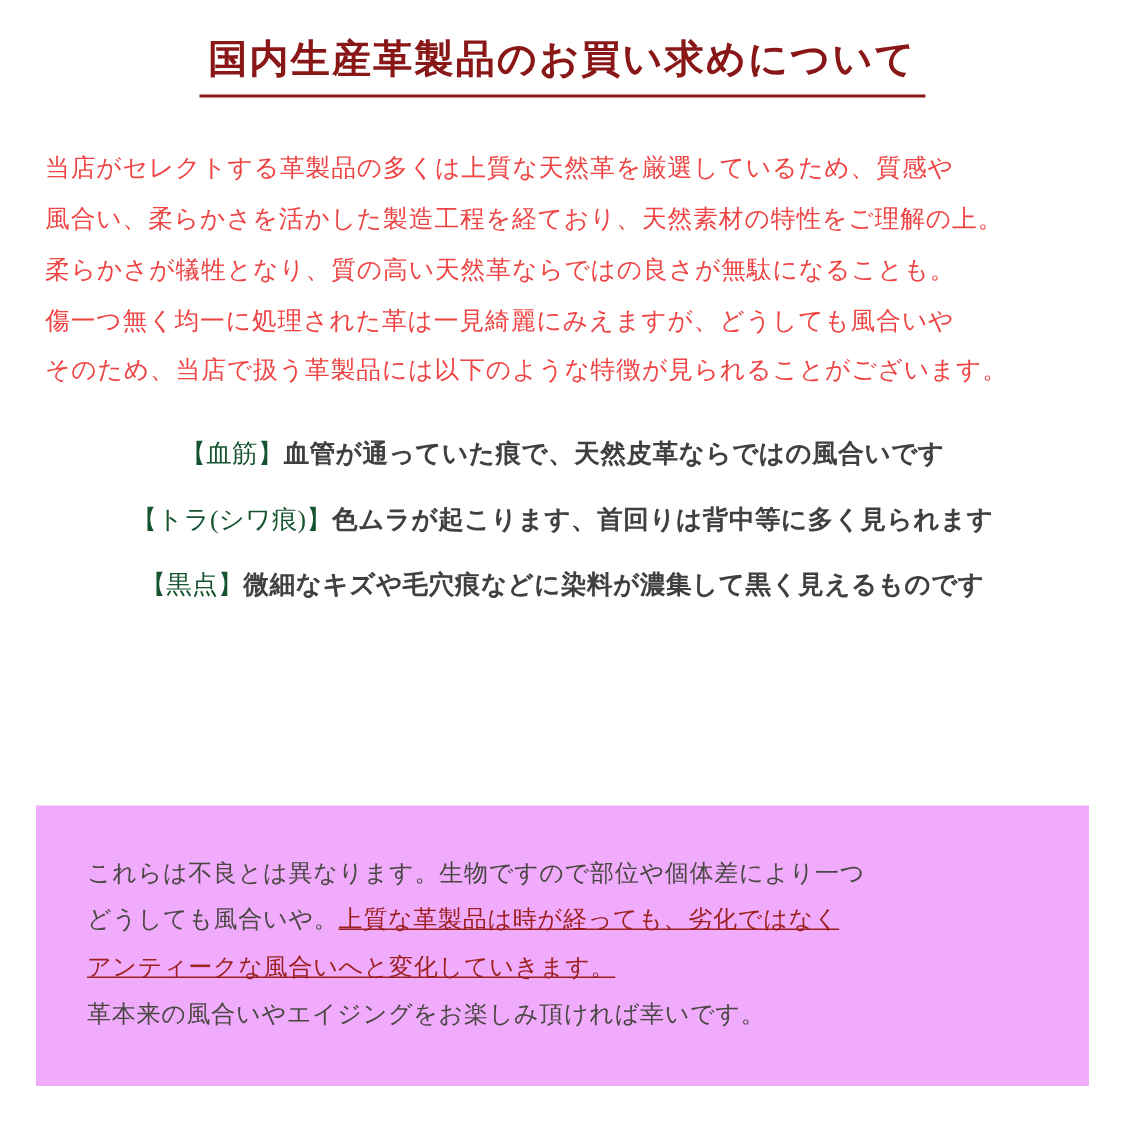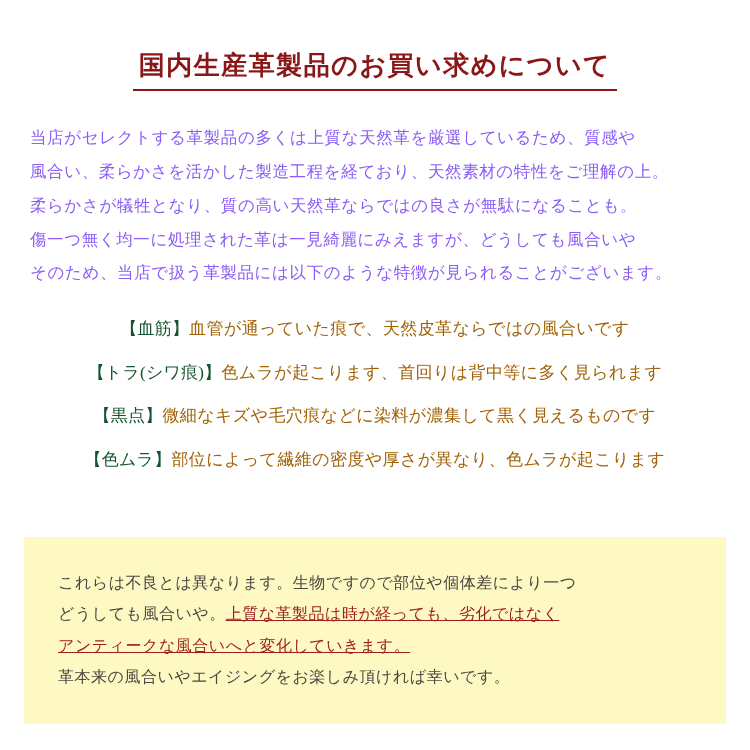--- a/index.html
+++ b/index.html
@@ -12,21 +12,21 @@
     background: #ffffff;
     font-family: "Liberation Serif", "DejaVu Serif", serif;
     color: #3a3a38;
     overflow: hidden;
   }
   .page {
     position: relative;
     width: 750px;
     height: 750px;
     box-sizing: border-box;
-    padding: 42px 24px 0 24px;
+    padding: 16px 24px 0 24px;
   }
 
   
   .title-wrap {
     text-align: center;
     padding-top: 8px;
   }
   .title {
     display: inline-block;
     font-size: 26px;
@@ -37,21 +37,21 @@
     padding: 0 6px 8px 6px;
     line-height: 1.2;
     white-space: nowrap;
   }
 
   
   .intro {
     margin: 30px 6px 0 6px;
     font-size: 16.5px;
     line-height: 2.05;
-    color: #8b5cf6;
+    color: #ef4444;
     letter-spacing: 0.6px;
     text-align: left;
   }
   .intro p {
     margin: 0;
     white-space: nowrap;
   }
 
   
   .features {
@@ -66,30 +66,31 @@
     color: #3f3d3a;
     white-space: nowrap;
   }
   .feature-row:last-child { margin-bottom: 0; }
   .tag {
     color: #14532d;
     font-weight: normal;
     letter-spacing: 0.2px;
   }
   .feature-text {
-    color: #a16207;
+    color: #404040;
+    font-weight: bold;
   }
 
   
   .note-box {
     position: absolute;
     left: 24px;
     right: 24px;
     bottom: 26px;
-    background: #fef9c3;
+    background: #f0abfc;
     padding: 30px 34px 32px 34px;
     box-sizing: border-box;
   }
   .note-line {
     font-size: 16px;
     line-height: 1.95;
     letter-spacing: 0.5px;
     color: #4a4742;
     white-space: nowrap;
   }
@@ -118,23 +119,20 @@
   <div class="features">
     <div class="feature-row">
       <span class="tag">【血筋】</span><span class="feature-text">血管が通っていた痕で、天然皮革ならではの風合いです</span>
     </div>
     <div class="feature-row">
       <span class="tag">【トラ(シワ痕)】</span><span class="feature-text">色ムラが起こります、首回りは背中等に多く見られます</span>
     </div>
     <div class="feature-row">
       <span class="tag">【黒点】</span><span class="feature-text">微細なキズや毛穴痕などに染料が濃集して黒く見えるものです</span>
     </div>
-    <div class="feature-row">
-      <span class="tag">【色ムラ】</span><span class="feature-text">部位によって繊維の密度や厚さが異なり、色ムラが起こります</span>
-    </div>
   </div>
 
   <div class="note-box">
     <div class="note-line">これらは不良とは異なります。生物ですので部位や個体差により一つ</div>
     <div class="note-line">
       <span>どうしても風合いや。</span><span class="accent">上質な革製品は時が経っても、劣化ではなく</span>
     </div>
     <div class="note-line accent">アンティークな風合いへと変化していきます。</div>
     <div class="note-line">革本来の風合いやエイジングをお楽しみ頂ければ幸いです。</div>
   </div>

